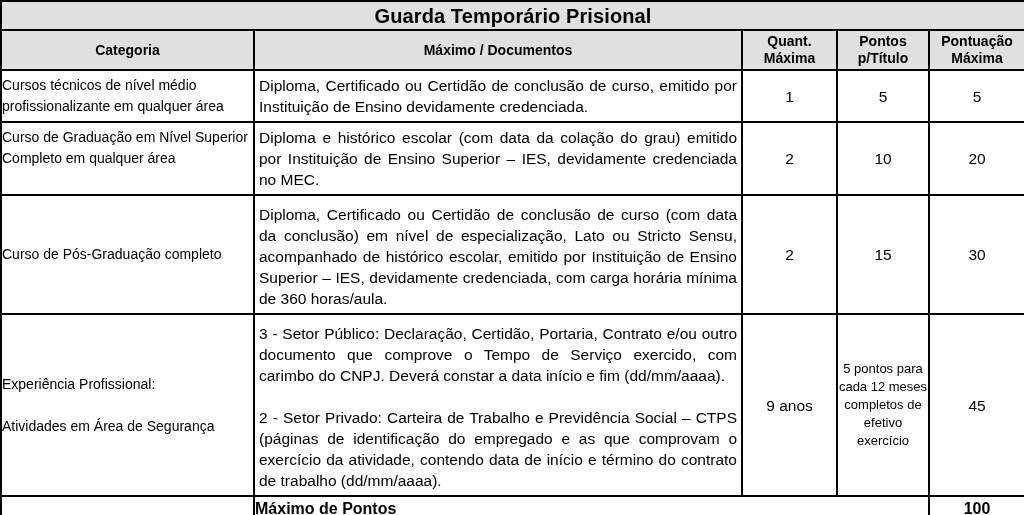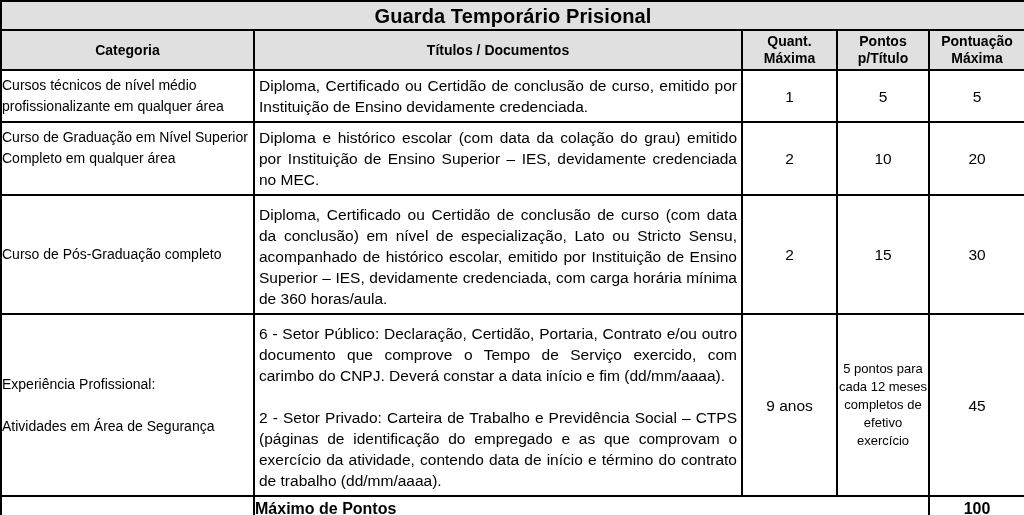--- a/index.html
+++ b/index.html
@@ -156,21 +156,21 @@
         <col class="c4">
         <col class="c5">
     </colgroup>
 
     <thead>
       <tr>
         <td class="title-cell" colspan="5">Guarda Temporário Prisional</td>
       </tr>
       <tr>
         <td class="head-cell left-pad">Categoria</td>
-        <td class="head-cell">Títulos / Documentos</td>
+        <td class="head-cell">Máximo / Documentos</td>
         <td class="head-cell">
           <span>Quant.</span><br>
           <span>Máxima</span>
         </td>
         <td class="head-cell">
           <span>Pontos</span><br>
           <span>p/Título</span>
         </td>
         <td class="head-cell">
           <span>Pontuação</span><br>
@@ -209,21 +209,21 @@
         <td class="num-cell">2</td>
         <td class="num-cell">15</td>
         <td class="num-cell">30</td>
       </tr>
 
       <tr>
         <td class="cat-cell" style="white-space: pre-line;">Experiência Profissional:
 
 Atividades em Área de Segurança</td>
         <td class="doc-cell top-align">
-          <p>6 - Setor Público: Declaração, Certidão, Portaria, Contrato e/ou outro documento que comprove o Tempo de Serviço exercido, com carimbo do CNPJ. Deverá constar a data início e fim (dd/mm/aaaa).</p>
+          <p>3 - Setor Público: Declaração, Certidão, Portaria, Contrato e/ou outro documento que comprove o Tempo de Serviço exercido, com carimbo do CNPJ. Deverá constar a data início e fim (dd/mm/aaaa).</p>
           <p>2 - Setor Privado: Carteira de Trabalho e Previdência Social – CTPS (páginas de identificação do empregado e as que comprovam o exercício da atividade, contendo data de início e término do contrato de trabalho (dd/mm/aaaa).</p>
         </td>
         <td class="num-cell">9 anos</td>
         <td class="note-cell">5 pontos para cada 12 meses completos de efetivo exercício</td>
         <td class="num-cell">45</td>
       </tr>
 
       <tr>
         <td class="footer-empty"></td>
         <td class="footer-label" colspan="3">Máximo de Pontos</td>

